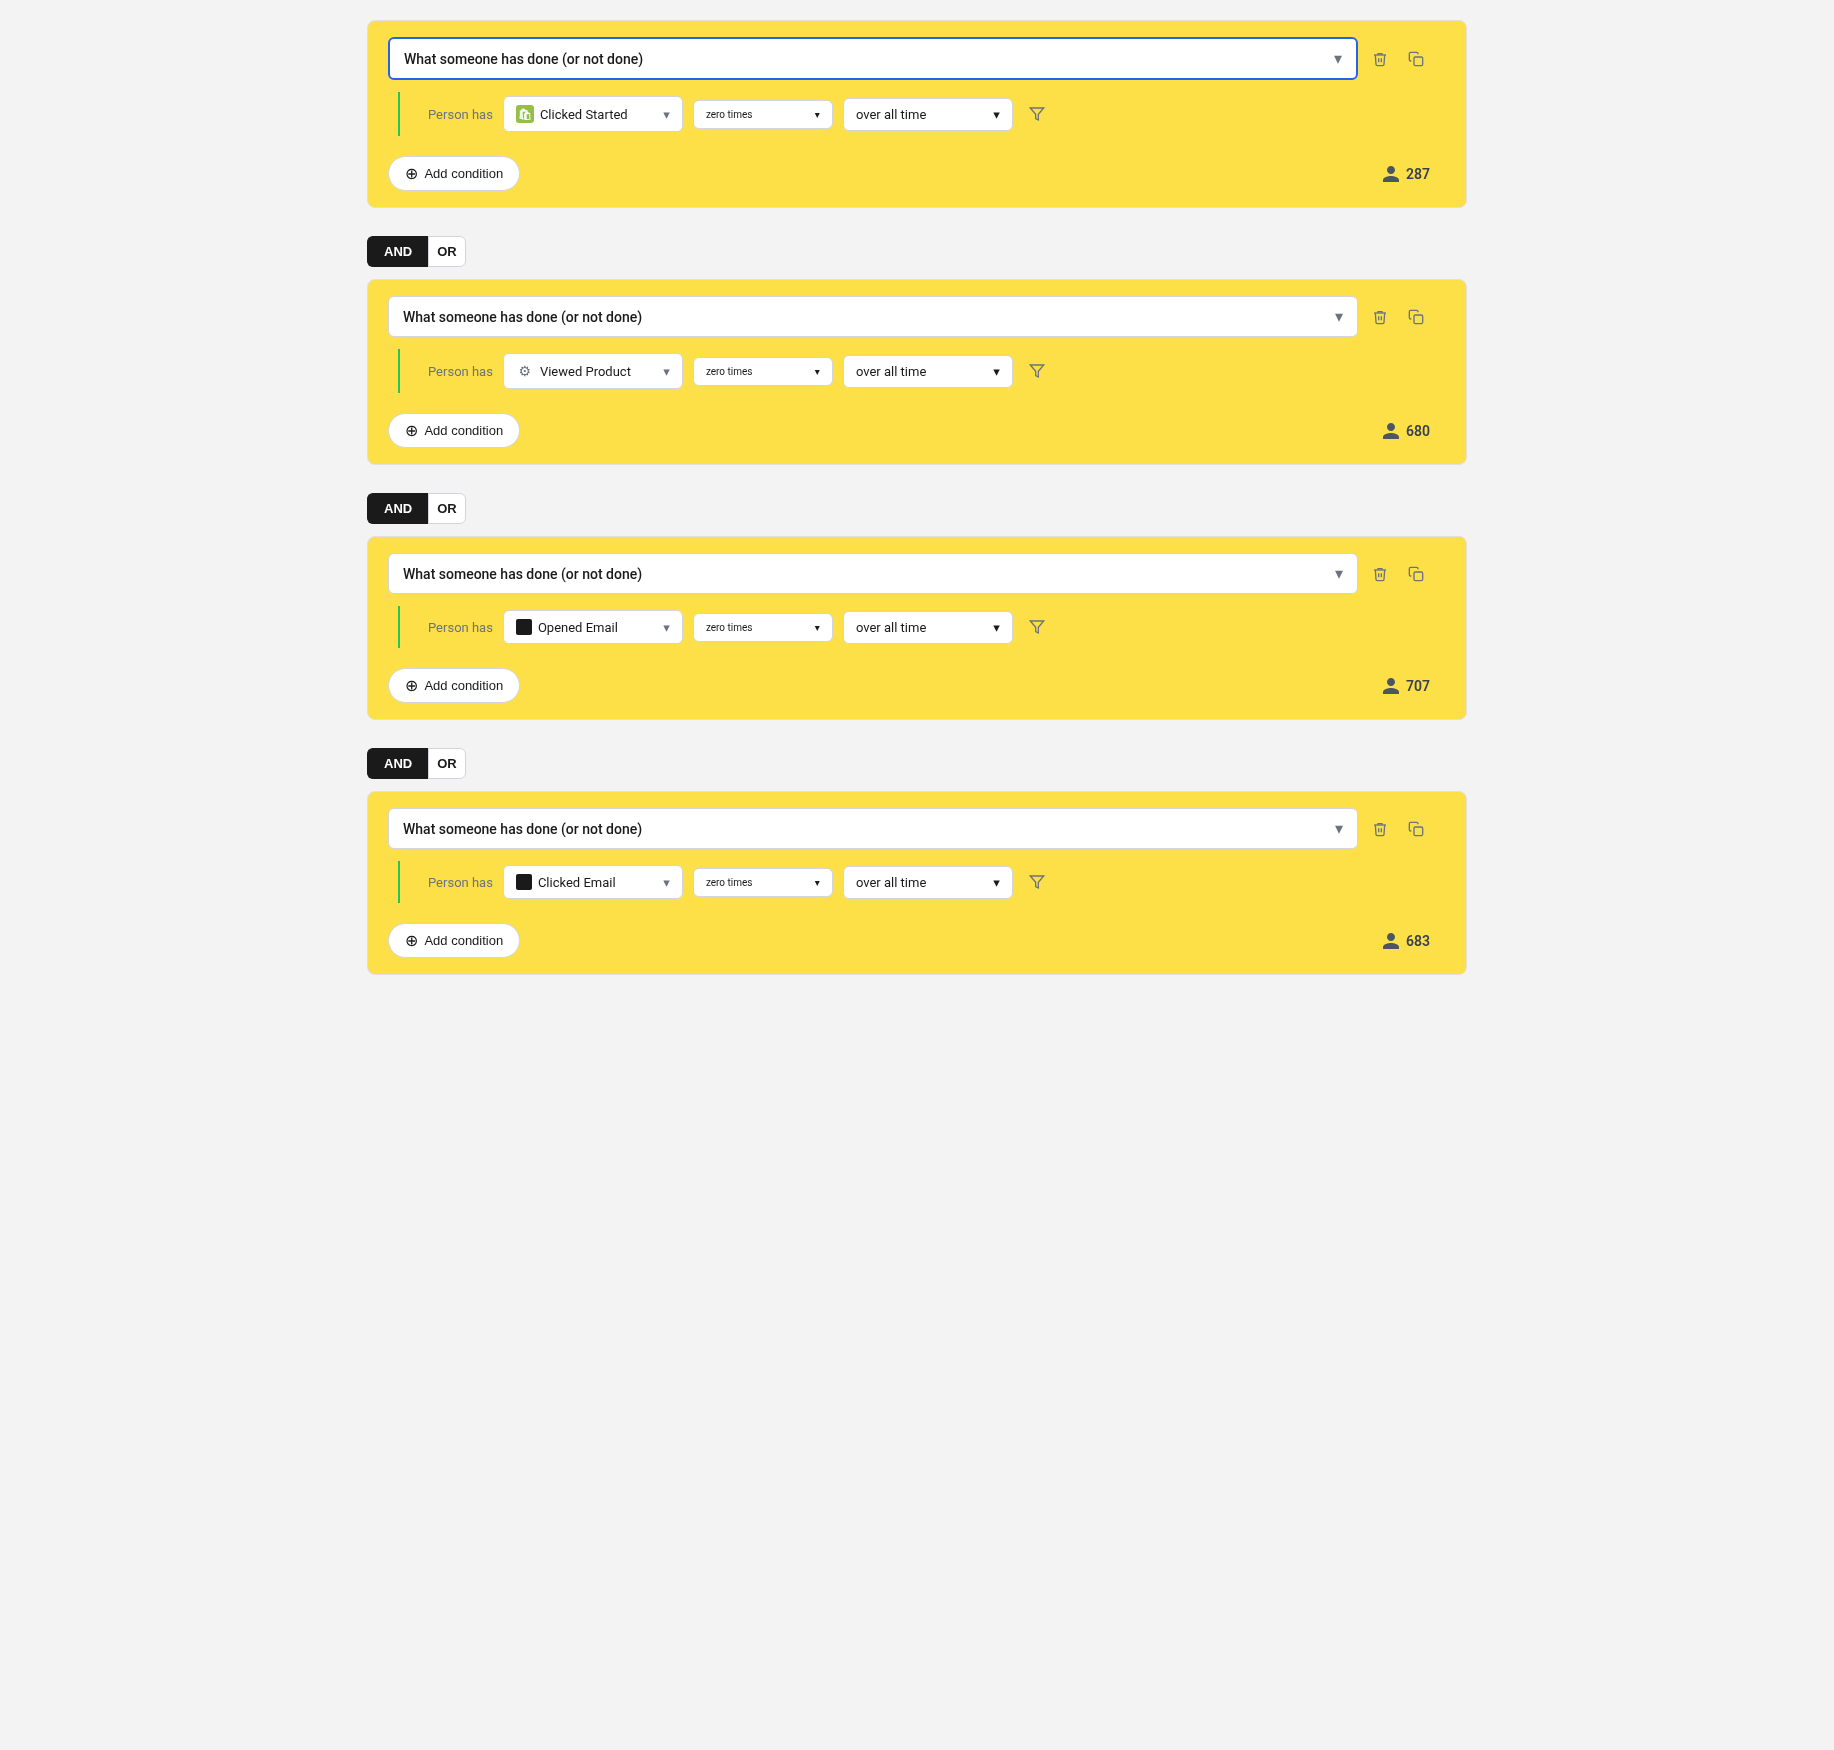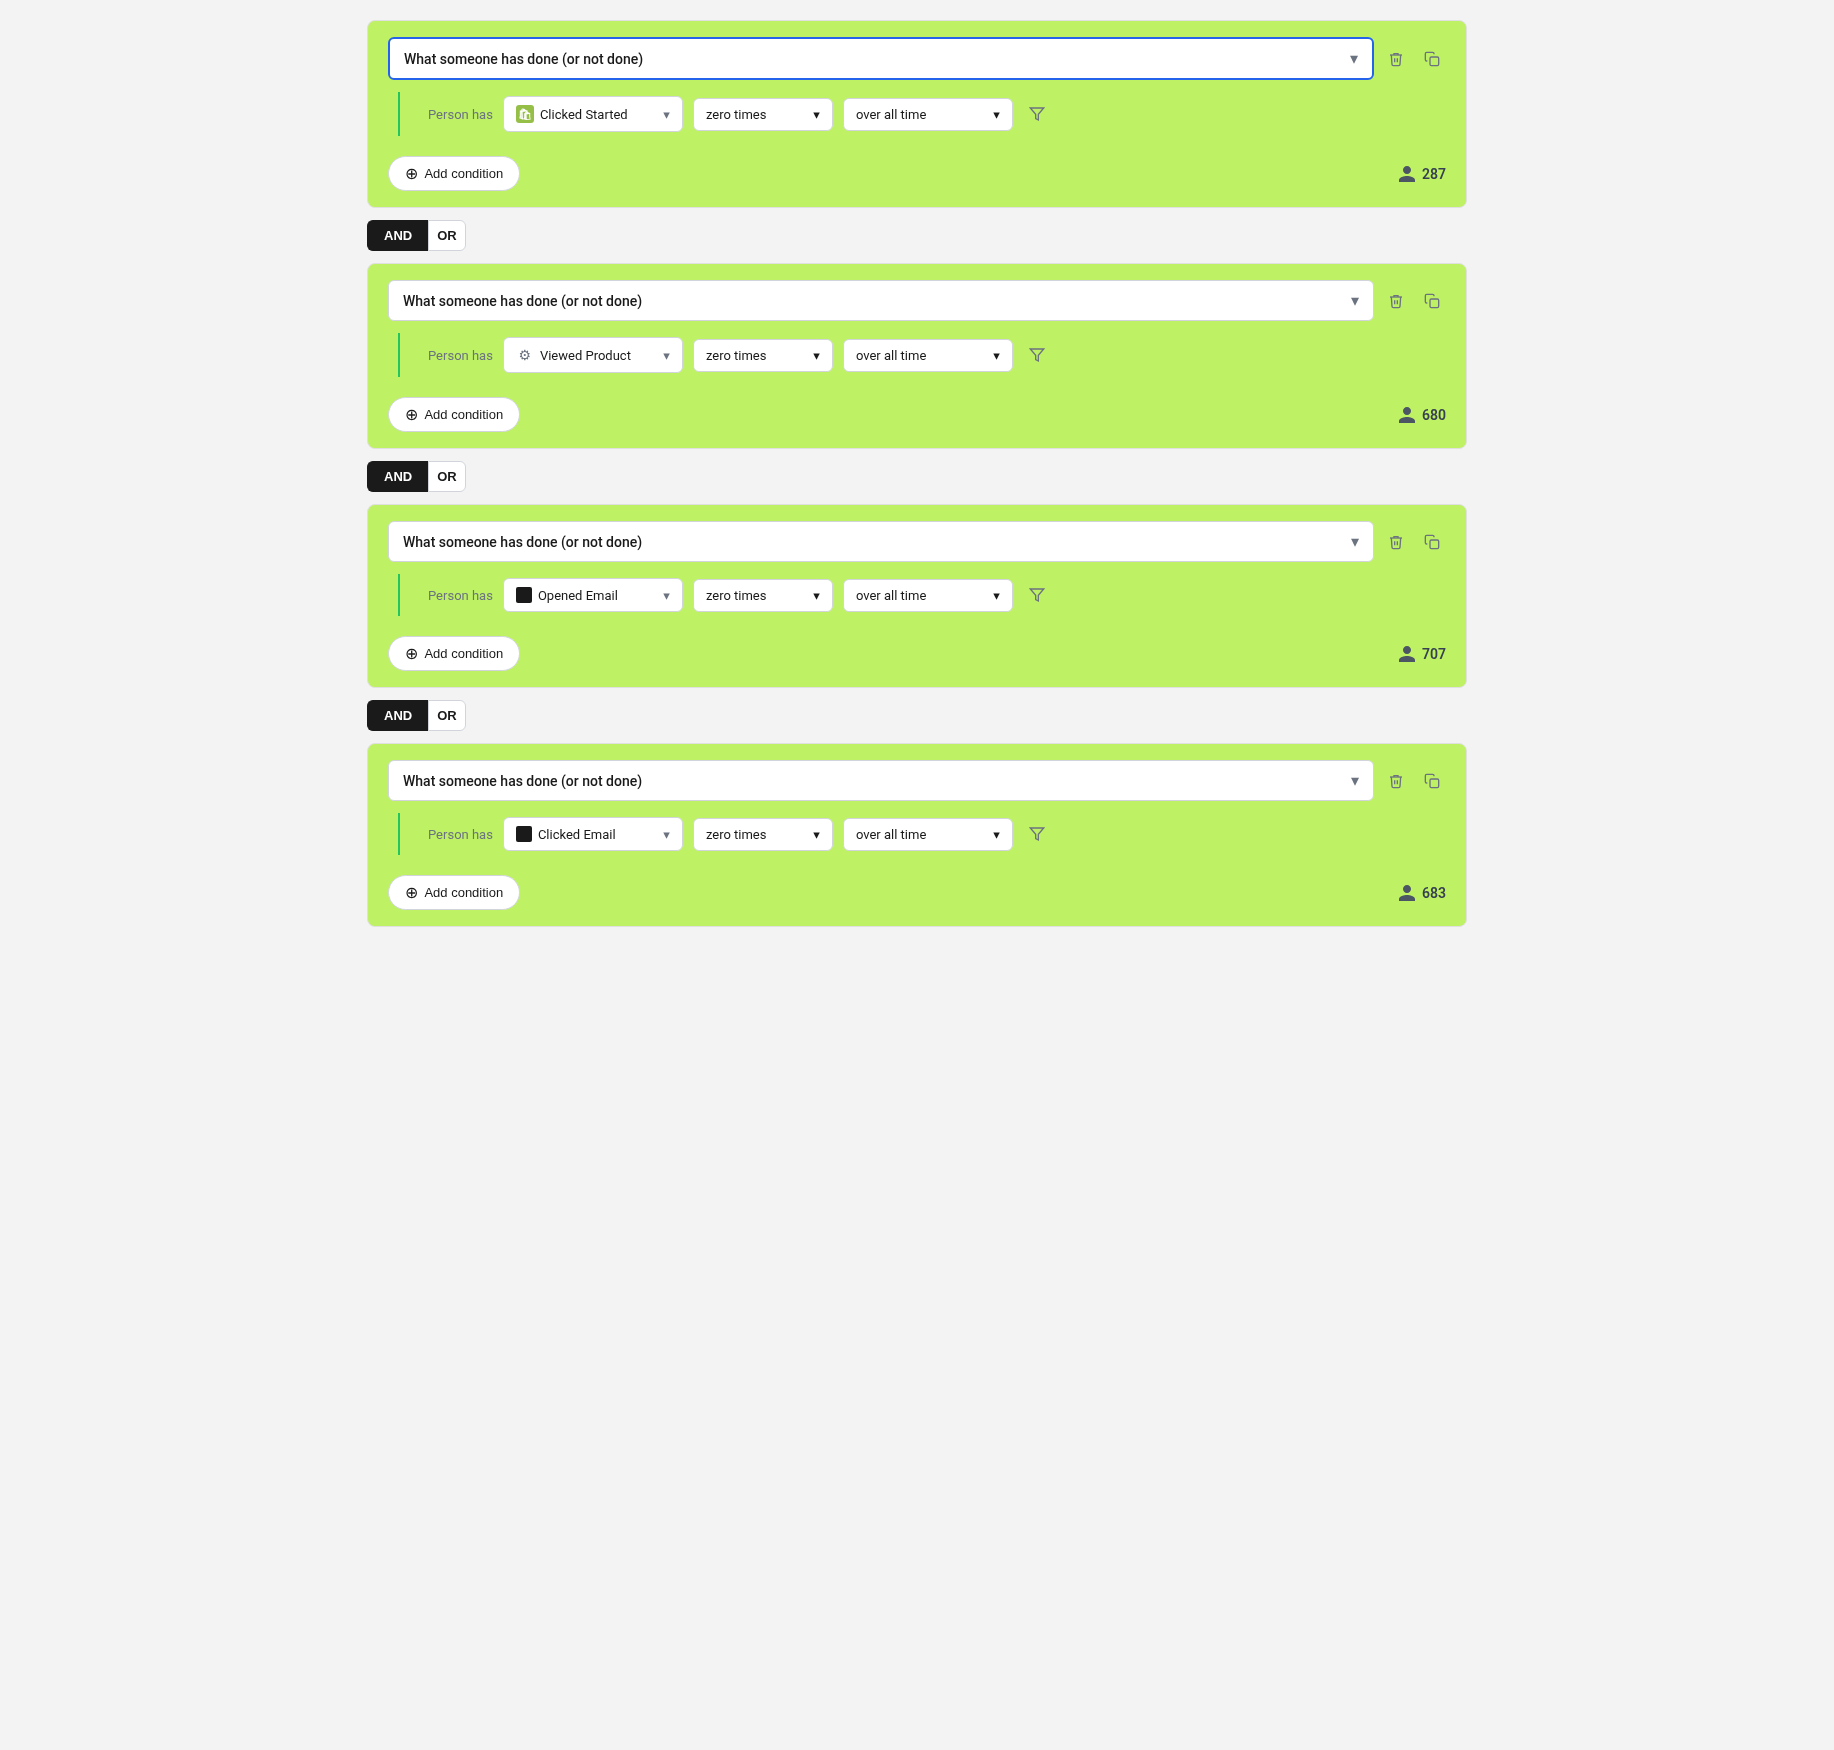--- a/index.html
+++ b/index.html
@@ -14,25 +14,25 @@
     .page-container {
       max-width: 1100px;
       margin: 0 auto;
       display: flex;
       flex-direction: column;
       gap: 0;
     }
 
     
     .condition-block {
-      background: #bef264;
+      background: #fde047;
       border: 1px solid #e0e0e0;
       border-radius: 8px;
-      padding: 16px 20px 16px 20px;
-      margin-bottom: 0;
+      padding: 16px 36px 16px 20px;
+      margin-bottom: 16px;
     }
 
     .condition-header {
       display: flex;
       align-items: center;
       gap: 8px;
       margin-bottom: 12px;
     }
 
     .main-dropdown {
@@ -141,21 +141,21 @@
 
     .times-dropdown {
       display: flex;
       align-items: center;
       justify-content: space-between;
       border: 1px solid #d1d5db;
       border-radius: 6px;
       padding: 8px 12px;
       background: #fff;
       cursor: pointer;
-      font-size: 13px;
+      font-size: 10px;
       min-width: 140px;
       color: #1a1a1a;
     }
 
     .time-range-dropdown {
       display: flex;
       align-items: flex-end;
       justify-content: space-between;
       border: 1px solid #d1d5db;
       border-radius: 6px;

